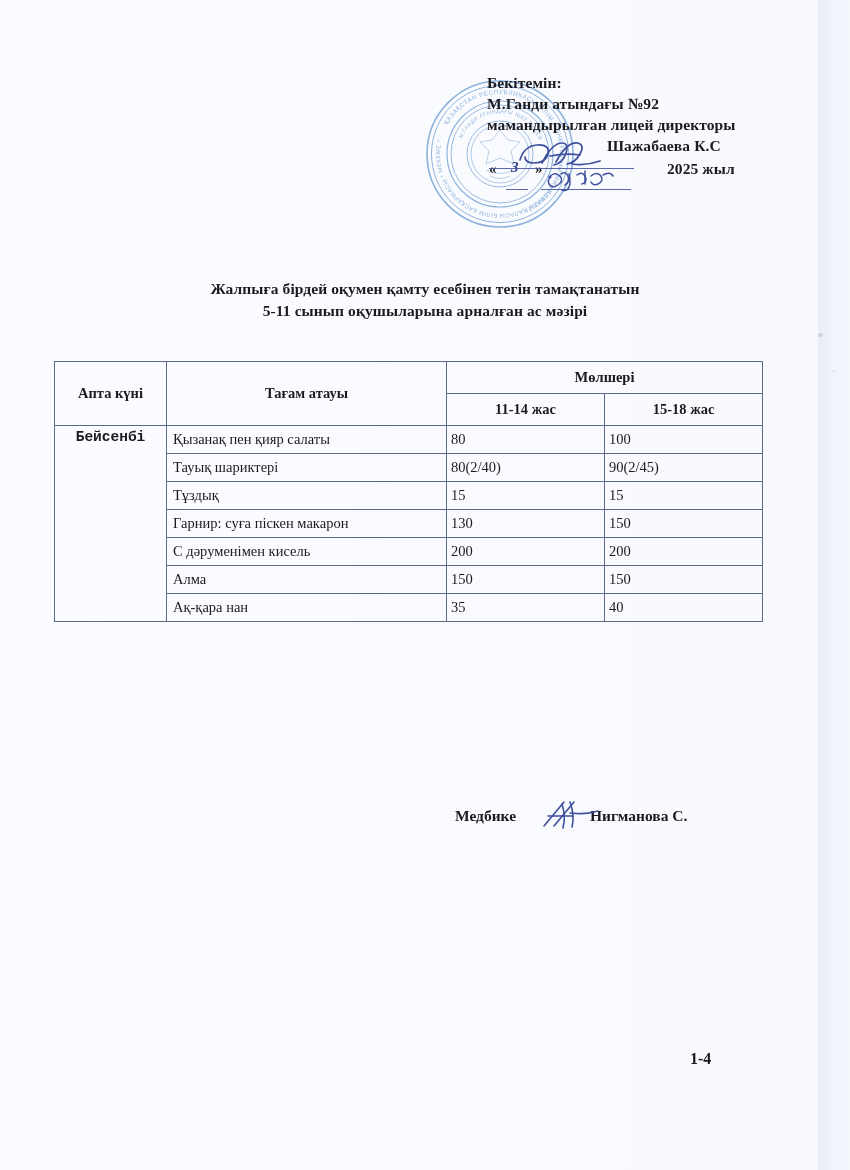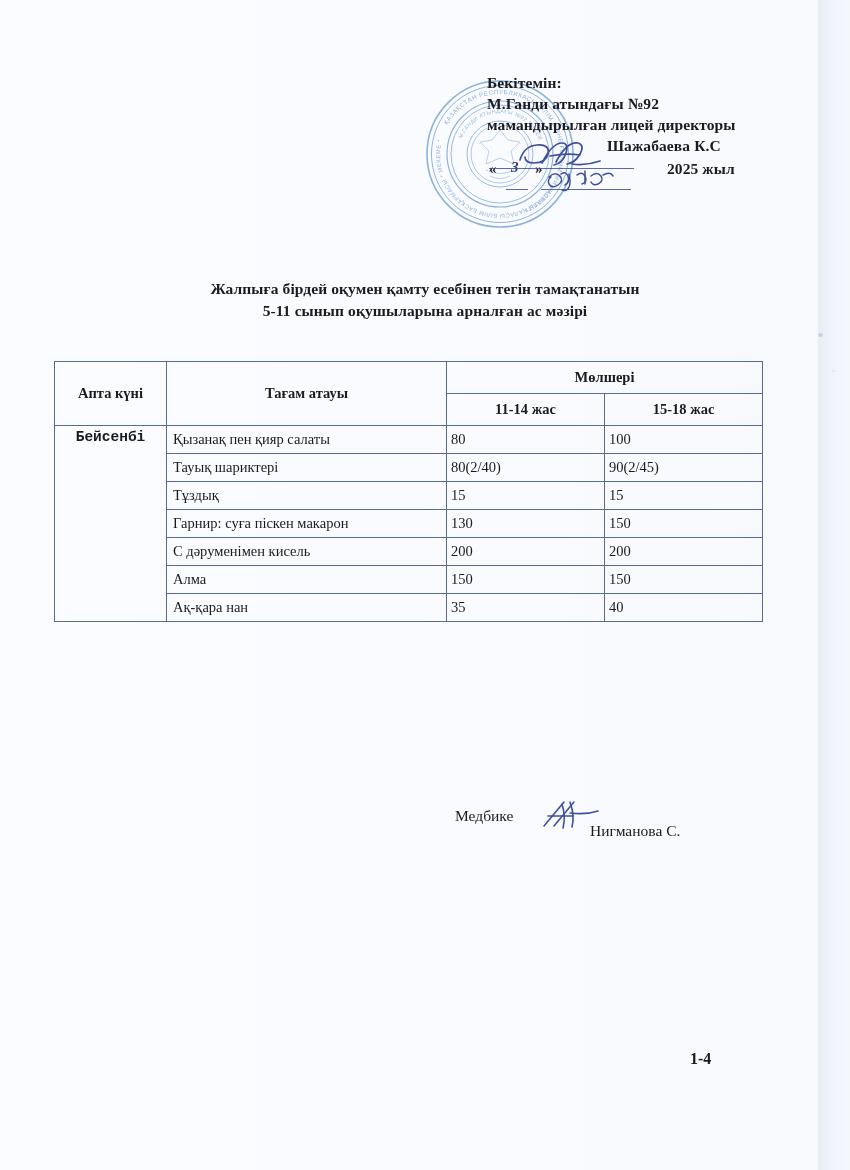--- a/index.html
+++ b/index.html
@@ -146,25 +146,25 @@
   td.dish-cell { text-align: left; }
   td.amt-cell  { text-align: left; padding-left: 4px; }
 
   
   .nurse-line {
     position: absolute;
     left: 455px;
     top: 805px;
     width: 330px;
     height: 28px;
-    font-weight: normal;
+    font-weight: bold;
     font-size: 15.5px;
   }
   .nurse-line .role { position: absolute; left: 0; top: 2px; }
-  .nurse-line .nurse-name { position: absolute; left: 135px; top: 17px; }
+  .nurse-line .nurse-name { position: absolute; left: 135px; top: 2px; }
 
   
   .page-number {
     position: absolute;
     left: 655px;
     top: 1050px;
     font-weight: bold;
     font-size: 16px;
     margin-left: 35px;
   }

